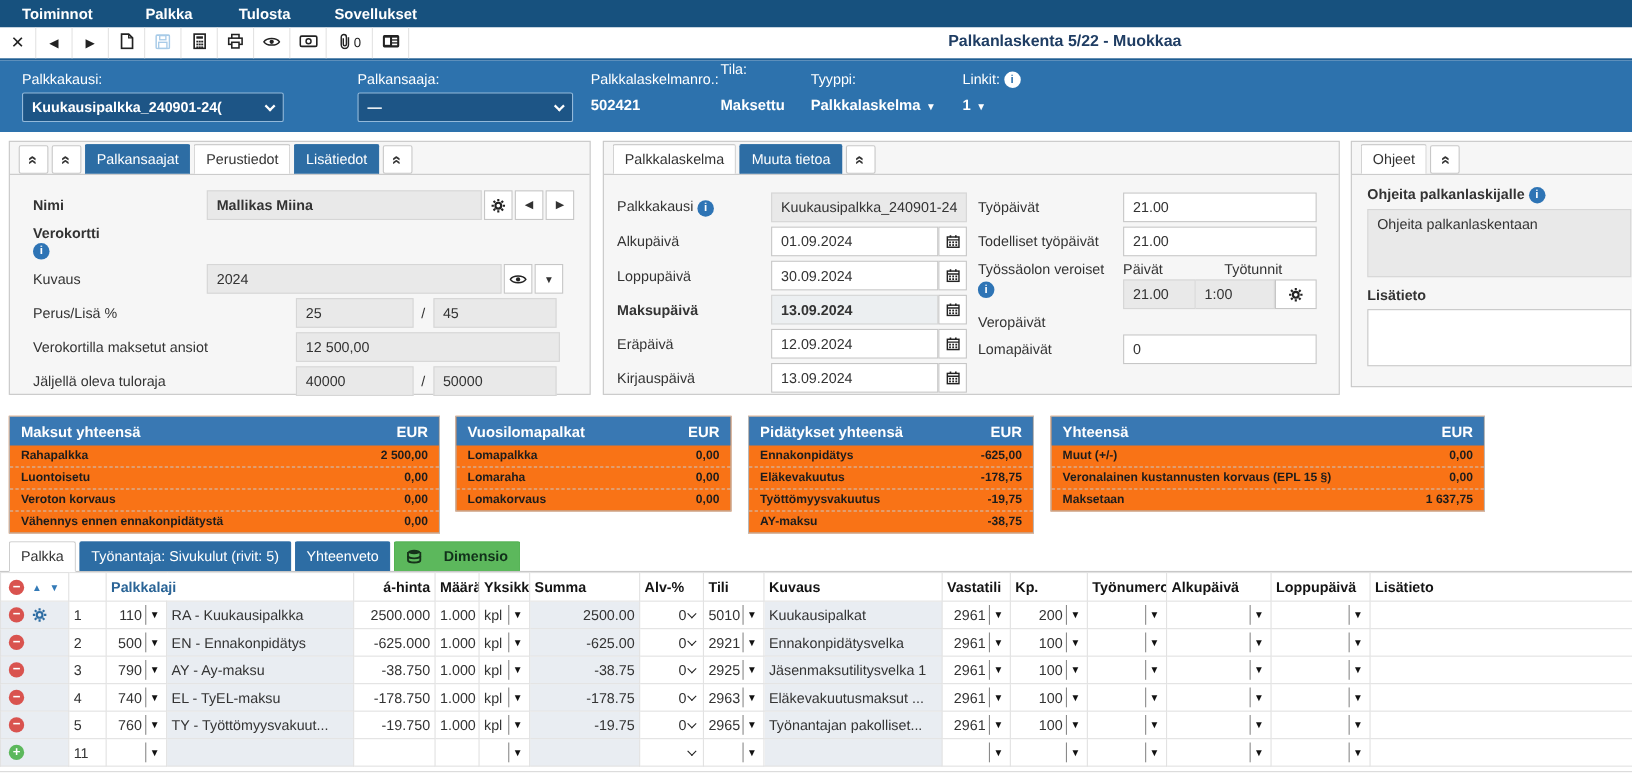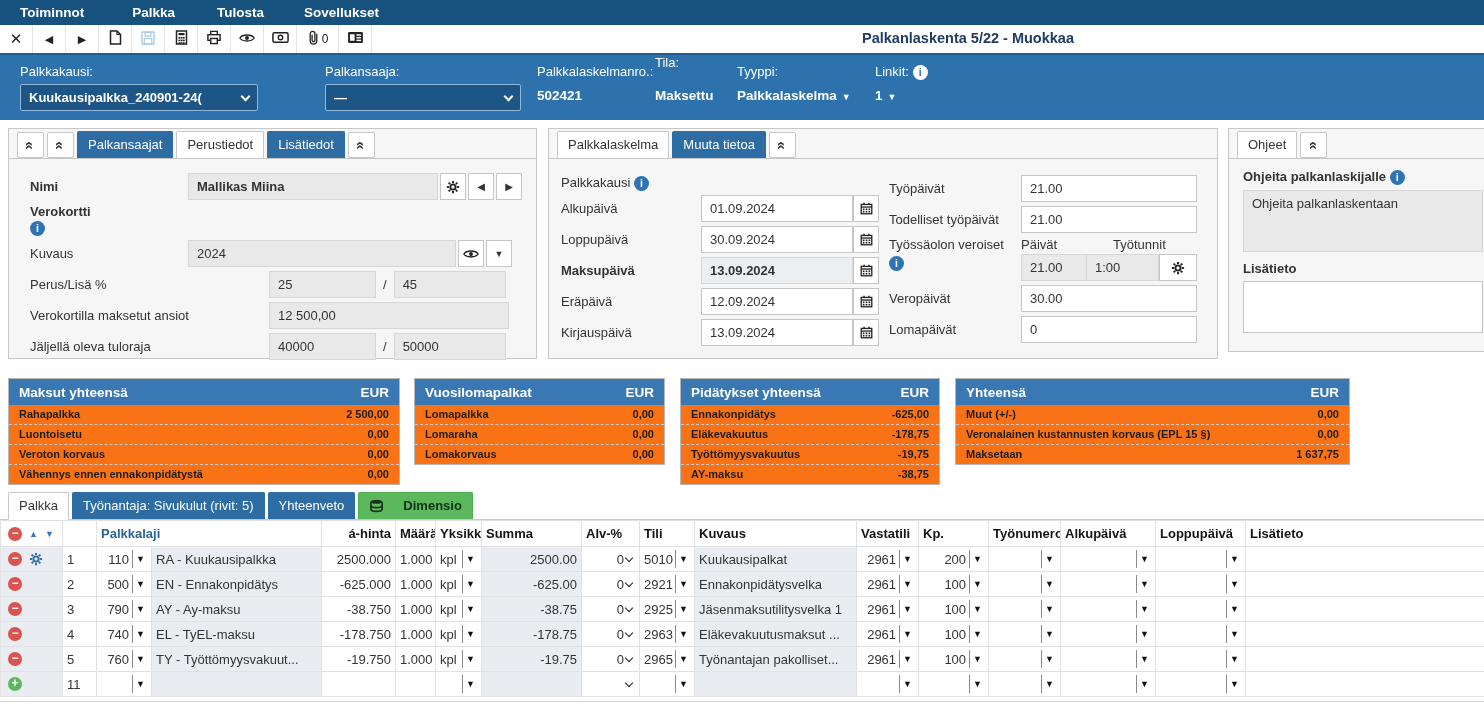--- a/index.html
+++ b/index.html
@@ -276,20 +276,21 @@
   <div class="tabbar">
     <span class="tab">Palkkalaskelma</span>
     <span class="tab dark">Muuta tietoa</span>
     <span class="chvbtn">
         <span class="dblup">«</span>
       </span>
   </div>
   <div style="position:relative;padding-top:12px">
     <div class="frow" style="margin-left:12px">
       <span class="flbl" style="width:140px"><span>Palkkakausi</span> <span class="info">i</span></span>
+      <span class="gin" style="width:178px;overflow:hidden;white-space:nowrap">Kuukausipalkka_240901-24</span>
     </div>
     <div class="frow" style="margin-left:12px">
       <span class="flbl" style="width:140px">Alkupäivä</span>
       <span class="win" style="width:152px">01.09.2024</span>
       <span class="fbtn" style="margin-left:0">
           <svg width="13" height="13" viewBox="0 0 16 16">
             <rect x="1.5" y="3" width="13" height="11.5" fill="none" stroke="#222" stroke-width="1.6"></rect>
             <line x1="1.5" y1="6.2" x2="14.5" y2="6.2" stroke="#222" stroke-width="1.6"></line>
             <line x1="5" y1="1" x2="5" y2="3.6" stroke="#222" stroke-width="1.8"></line>
             <line x1="11" y1="1" x2="11" y2="3.6" stroke="#222" stroke-width="1.8"></line>
@@ -420,21 +421,20 @@
                     <line x1="3.05" y1="12.95" x2="4.75" y2="11.25"></line>
                     <line x1="11.25" y1="4.75" x2="12.95" y2="3.05"></line>
                   </g>
                 </svg>
               </span>
           </span>
         </span>
       </div>
       <div class="frow" style="margin-left:0">
         <span class="flbl" style="width:132px">Veropäivät</span>
-        <span class="win" style="width:176px">30.00</span>
       </div>
       <div class="frow" style="margin-left:0">
         <span class="flbl" style="width:132px">Lomapäivät</span>
         <span class="win" style="width:176px">0</span>
       </div>
     </div>
   </div>
 </div>
 
 <div class="panel" style="left:1228px;top:128px;width:262px;height:224px">

